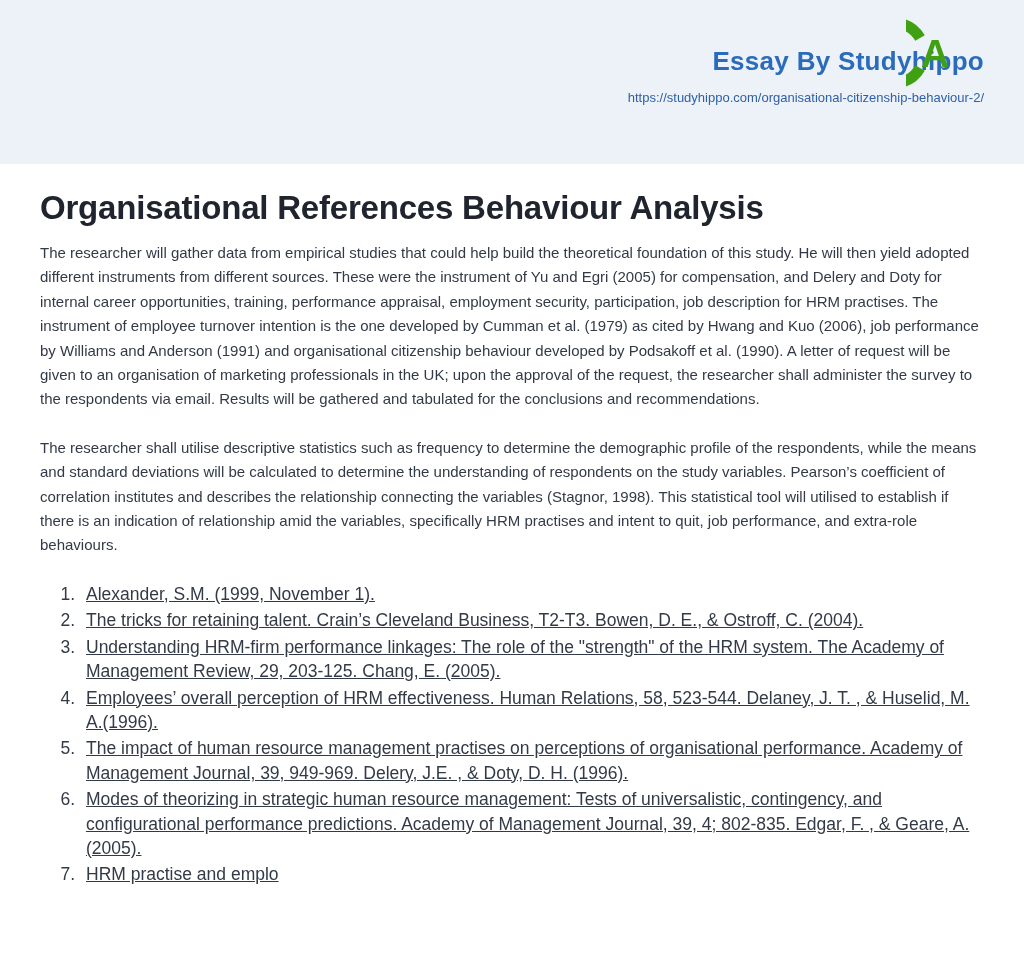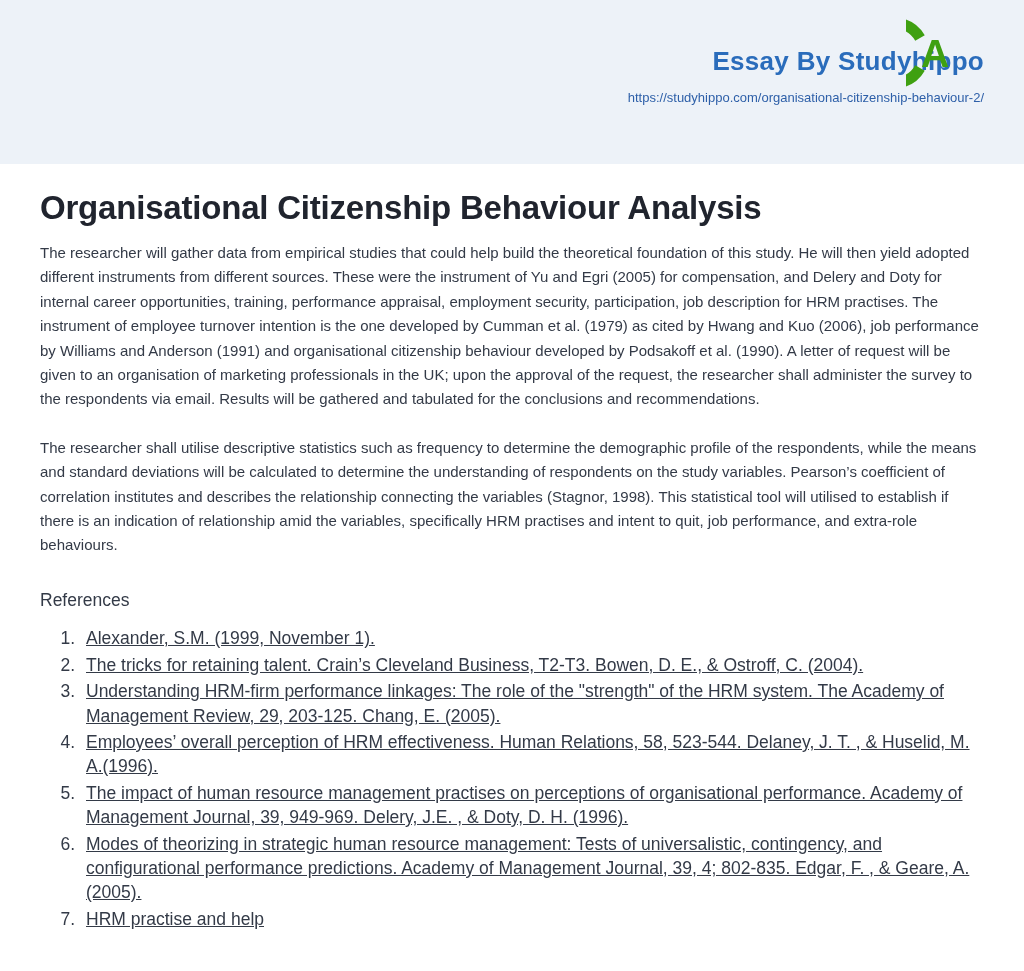--- a/index.html
+++ b/index.html
@@ -92,29 +92,28 @@
   <p class="site-url">https://studyhippo.com/organisational-citizenship-behaviour-2/</p>
   <div class="logo">
     <svg viewBox="0 0 80 80" width="80" height="80">
       <path d="M 14.0 55.0 A 30 30 0 1 1 14.0 25.0" fill="none" stroke="#3fa011" stroke-width="11" stroke-linecap="butt"></path>
       <text x="29" y="53.5" text-anchor="middle" font-family="Liberation Sans, DejaVu Sans, sans-serif" font-size="39" font-weight="bold" fill="#3fa011">A</text>
     </svg>
   </div>
 </header>
 
 <main class="content">
-  <h1 class="article-title">Organisational Citizenship Behaviour Analysis</h1>
+  <h1 class="article-title">Organisational References Behaviour Analysis</h1>
 
   <p class="body-par">The researcher will gather data from empirical studies that could help build the theoretical foundation of this study. He will then yield adopted different instruments from different sources. These were the instrument of Yu and Egri (2005) for compensation, and Delery and Doty for internal career opportunities, training, performance appraisal, employment security, participation, job description for HRM practises. The instrument of employee turnover intention is the one developed by Cumman et al. (1979) as cited by Hwang and Kuo (2006), job performance by Williams and Anderson (1991) and organisational citizenship behaviour developed by Podsakoff et al. (1990). A letter of request will be given to an organisation of marketing professionals in the UK; upon the approval of the request, the researcher shall administer the survey to the respondents via email. Results will be gathered and tabulated for the conclusions and recommendations.</p>
   <p class="body-par">The researcher shall utilise descriptive statistics such as frequency to determine the demographic profile of the respondents, while the means and standard deviations will be calculated to determine the understanding of respondents on the study variables. Pearson’s coefficient of correlation institutes and describes the relationship connecting the variables (Stagnor, 1998). This statistical tool will utilised to establish if there is an indication of relationship amid the variables, specifically HRM practises and intent to quit, job performance, and extra-role behaviours.</p>
 
-  <p class="refs-heading">References</p>
 
   <ol class="refs">
       <li>Alexander, S.M. (1999, November 1).</li>
       <li>The tricks for retaining talent. Crain’s Cleveland Business, T2-T3. Bowen, D. E., &amp; Ostroff, C. (2004).</li>
       <li>Understanding HRM-firm performance linkages: The role of the "strength" of the HRM system. The Academy of Management Review, 29, 203-125. Chang, E. (2005).</li>
       <li>Employees’ overall perception of HRM effectiveness. Human Relations, 58, 523-544. Delaney, J. T. , &amp; Huselid, M. A.(1996).</li>
       <li>The impact of human resource management practises on perceptions of organisational performance. Academy of Management Journal, 39, 949-969. Delery, J.E. , &amp; Doty, D. H. (1996).</li>
       <li>Modes of theorizing in strategic human resource management: Tests of universalistic, contingency, and configurational performance predictions. Academy of Management Journal, 39, 4; 802-835. Edgar, F. , &amp; Geare, A. (2005).</li>
-      <li>HRM practise and help</li>
+      <li>HRM practise and emplo</li>
     </ol>
 </main>
 
 </body></html>

